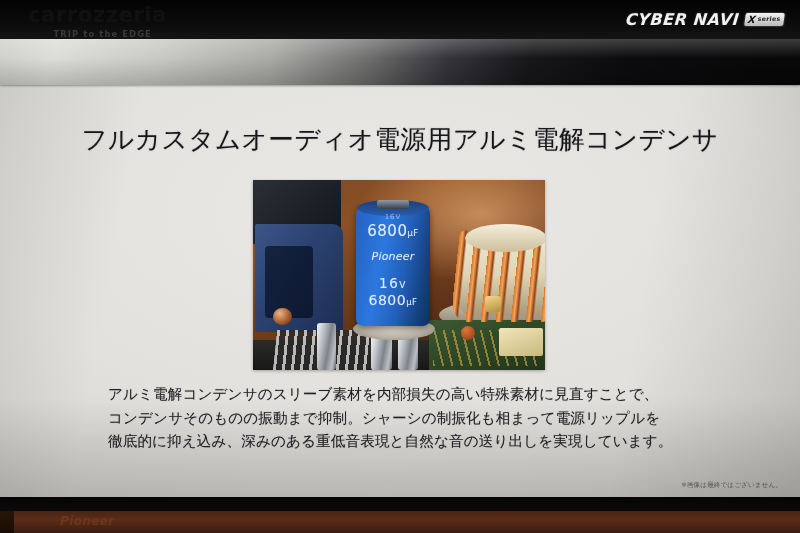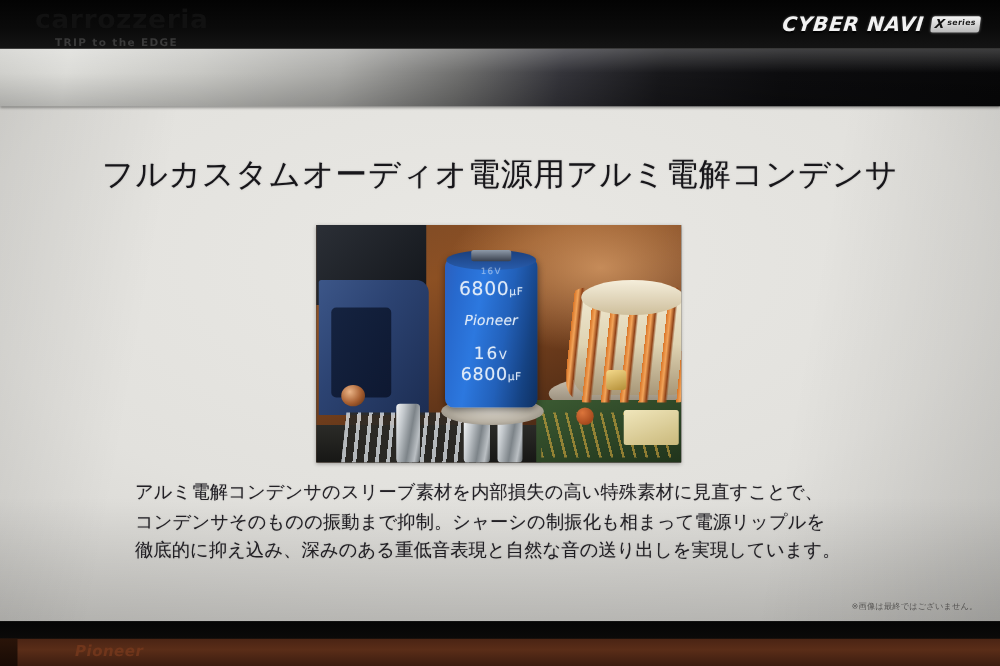--- a/index.html
+++ b/index.html
@@ -30,21 +30,21 @@
         #6e6e6d 46%, #34343a 56%, #17171a 66%, #0c0c0e 78%, #070708 100%);
       box-shadow:0 1px 2px rgba(0,0,0,.35);}
   .header:after{content:"";position:absolute;inset:0;
       background:linear-gradient(180deg,rgba(255,255,255,.22) 0%,rgba(255,255,255,0) 42%,rgba(0,0,0,.18) 100%);}
 
   .brand{position:absolute;left:28px;top:5px;z-index:7;}
   .brand-name{font-family:"DejaVu Sans","Liberation Sans",sans-serif;
       font-weight:700;font-size:20.5px;letter-spacing:.4px;color:#111;
       line-height:1;transform:scaleX(1.04);transform-origin:left;}
   .brand-tag{margin-top:3px;font-size:8.4px;letter-spacing:1.1px;color:#3a3a3a;
-      font-weight:600;padding-left:16px;}
+      font-weight:600;text-align:center;padding-left:16px;}
 
   .cnavi{position:absolute;right:16px;top:10px;z-index:7;display:flex;align-items:center;gap:5px;}
   .cnavi-text{font-style:italic;font-weight:700;font-size:16px;letter-spacing:.6px;
       color:#f2f2f2;text-shadow:0 1px 1px #000,0 0 2px rgba(255,255,255,.35);
       transform:skewX(-6deg);}
   .xbadge{display:inline-flex;align-items:center;gap:2px;
       background:linear-gradient(180deg,#f4f4f4,#b9b9b9);
       border-radius:2px;padding:1.5px 4px 1.5px 3px;transform:skewX(-8deg);
       box-shadow:0 0 2px rgba(255,255,255,.5);}
   .xbadge .xch{font-style:italic;font-weight:800;font-size:10px;color:#111;line-height:1;}

